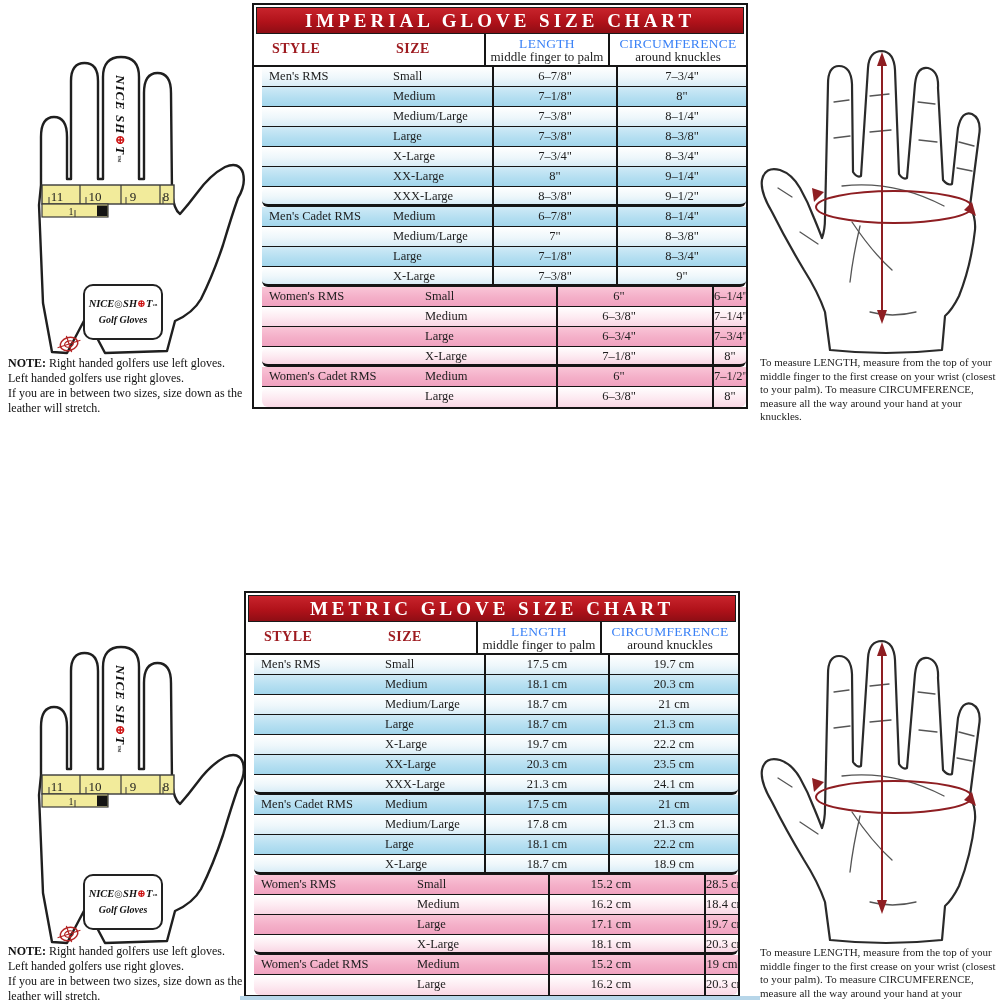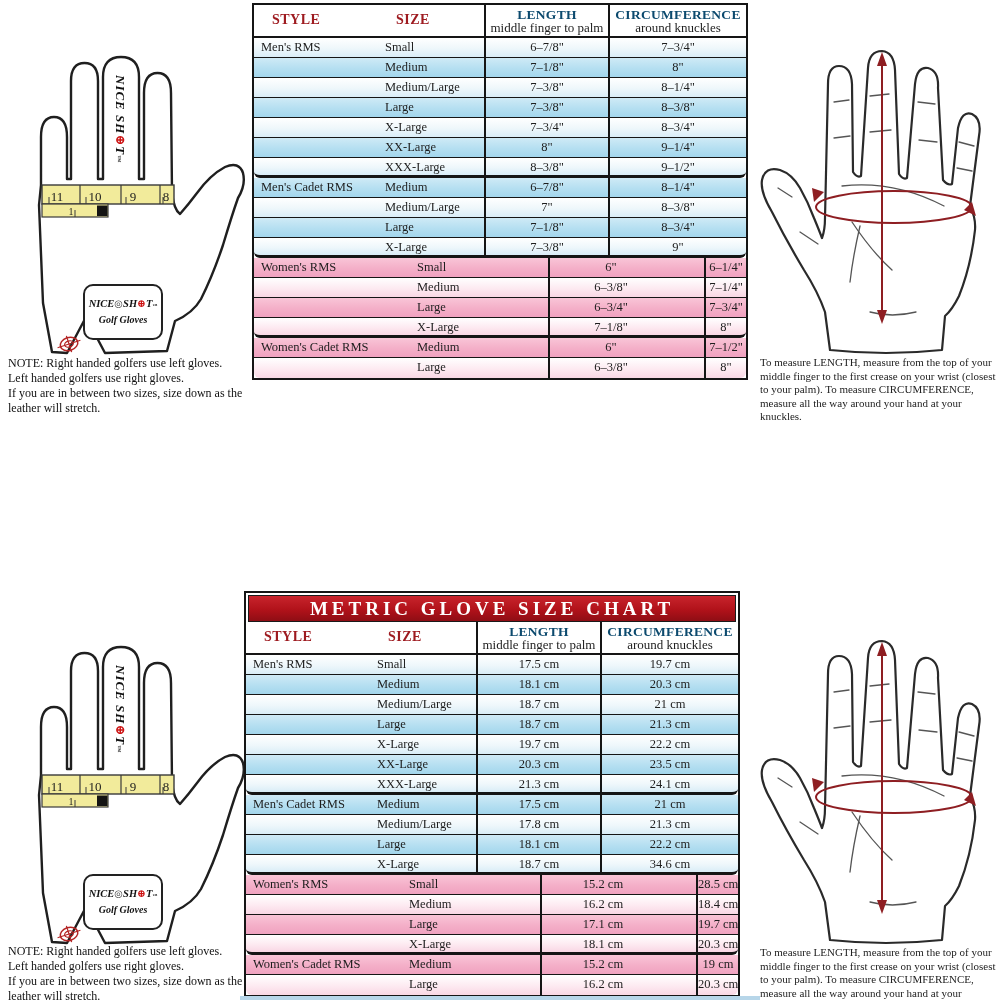--- a/index.html
+++ b/index.html
@@ -15,36 +15,36 @@
   .banner span{display:inline-block;line-height:25px;font-size:19px;font-weight:bold;
           letter-spacing:4px;color:#fff;white-space:nowrap;}
   .thead{display:flex;height:33px;border-bottom:2.5px solid #151515;background:#fff;box-sizing:border-box;}
   .hc{box-sizing:border-box;}
   .c0{width:124px;}
   .c1{width:106px;}
   .c2{width:124px;}
   .c3{flex:1;}
   .hc.c0,.hc.c1{font-weight:bold;color:#9e1b20;font-size:14px;line-height:30px;padding-left:18px;letter-spacing:.5px;}
   .hc.c2,.hc.c3{border-left:2px solid #151515;text-align:center;padding-top:2px;}
-  .hmain{font-weight:bold;color:#0c4a6e;font-size:13.5px;line-height:15px;letter-spacing:.3px;}
+  .hmain{font-weight:normal;color:#3b82f6;font-size:13.5px;line-height:15px;letter-spacing:.3px;}
   .hsub{color:#1d1d1d;font-size:13px;line-height:11px;}
-  .trow{display:flex;height:20px;box-sizing:border-box;border-bottom:1.5px solid #151515;}
+  .trow{display:flex;height:20px;box-sizing:border-box;border-bottom:1.5px solid #151515;margin-left:8px;}
   .trow.group-end{border-bottom-width:3px;border-radius:6px;}
   .trow.last{border-bottom:none;}
   .tcell{box-sizing:border-box;font-size:12.5px;line-height:18px;white-space:nowrap;overflow:hidden;}
   .tcell.c0,.tcell.c1{padding-left:7px;}
   .tcell.c2,.tcell.c3{border-left:2px solid #151515;text-align:center;}
   .trow.blue{background:linear-gradient(180deg,#ffffff 0%,#eef7fb 55%,#d9edf7 100%);}
   .trow.blue.alt{background:linear-gradient(180deg,#cfeaf6 0%,#b5dff1 55%,#a3d6ec 100%);}
   .trow.pink{background:linear-gradient(180deg,#ffffff 0%,#fdeaf1 55%,#f9d7e4 100%);gap:32px;}
   .trow.pink.alt{background:linear-gradient(180deg,#f9c5d7 0%,#f4afc8 55%,#f0a2c0 100%);}
 
   
   .note{width:244px;font-size:12px;line-height:15px;color:#111;}
-  .note b{font-weight:normal;margin-top:32px;}
+  .note b{font-weight:bold;margin-top:32px;}
   .note .body{white-space:pre-line;}
   .measure-text{width:236px;font-size:11px;line-height:13.6px;color:#222;}
 
   .footer-strip{background:#b7d6e9;height:4px;}
 </style>
 </head>
 <body>
 
 <svg class="abs" style="left:5px;top:55px" width="245" height="312" viewBox="0 0 245 312">
   <path fill="#fff" stroke="#1f1f1f" stroke-width="2.4" stroke-linejoin="round" d="M 47 297 L 38 248 L 34 150 L 36 130
@@ -93,20 +93,23 @@
 </svg>
 
 <div class="note abs" style="left:8px;top:356px">
   <b>NOTE:</b><span class="body"> Right handed golfers use left gloves.
 Left handed golfers use right gloves.
 If you are in between two sizes, size down as the
 leather will stretch.</span>
 </div>
 
 <div class="size-table abs" style="left:252px;top:3px">
+  <div class="banner">
+    <span>IMPERIAL GLOVE SIZE CHART</span>
+  </div>
   <div class="thead">
     <div class="hc c0">STYLE</div>
     <div class="hc c1">SIZE</div>
     <div class="hc c2">
       <div class="hmain">LENGTH</div>
       <div class="hsub">middle finger to palm</div>
     </div>
     <div class="hc c3">
       <div class="hmain">CIRCUMFERENCE</div>
       <div class="hsub">around knuckles</div>
@@ -387,21 +390,21 @@
       <div class="trow blue alt">
         <div class="tcell c0"></div>
         <div class="tcell c1">Large</div>
         <div class="tcell c2">18.1 cm</div>
         <div class="tcell c3">22.2 cm</div>
       </div>
       <div class="trow blue group-end">
         <div class="tcell c0"></div>
         <div class="tcell c1">X-Large</div>
         <div class="tcell c2">18.7 cm</div>
-        <div class="tcell c3">34.6 cm</div>
+        <div class="tcell c3">18.9 cm</div>
       </div>
       <div class="trow pink alt">
         <div class="tcell c0">Women's RMS</div>
         <div class="tcell c1">Small</div>
         <div class="tcell c2">15.2 cm</div>
         <div class="tcell c3">28.5 cm</div>
       </div>
       <div class="trow pink">
         <div class="tcell c0"></div>
         <div class="tcell c1">Medium</div>

